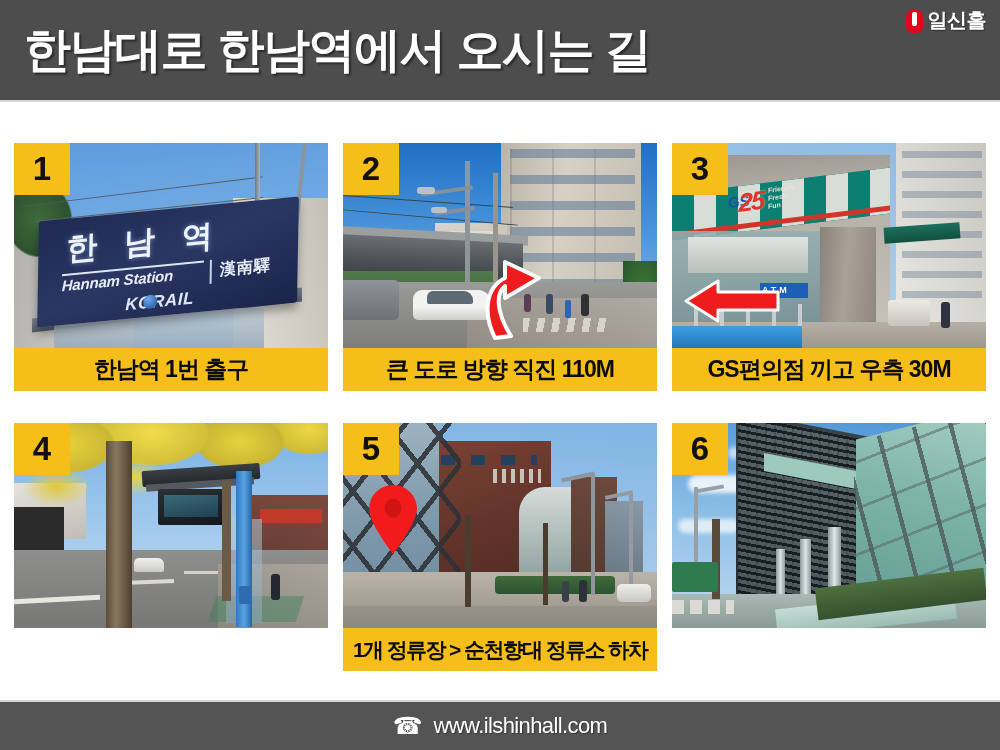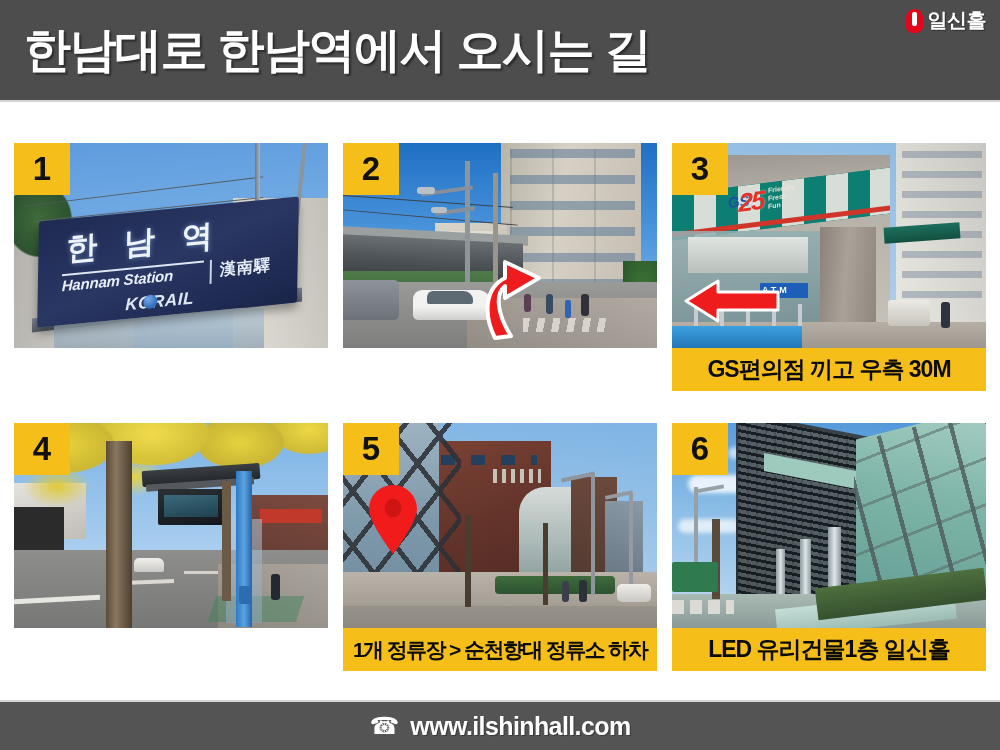--- a/index.html
+++ b/index.html
@@ -481,22 +481,22 @@
   .footer-text {
     font-size: 25px;
     font-weight: bold;
     color: #ffffff;
     letter-spacing: -1px;
     white-space: nowrap;
     text-shadow: 1px 1px 1px rgba(0,0,0,0.35);
   }
   .footer-phone-icon { font-size: 24px; color: #ffffff; line-height: 1; }
   .footer-url {
-    font-size: 25px;
-    font-weight: bold;
+    font-size: 22px;
+    font-weight: normal;
     color: #ffffff;
     letter-spacing: -0.6px;
     text-shadow: 1px 1px 1px rgba(0,0,0,0.35);
   }
 </style>
 </head>
 <body>
 
 <div class="header">
   <div class="header-title">한남대로 한남역에서 오시는 길</div>
@@ -526,20 +526,21 @@
         <div class="el p1-sign-ko">한 남 역</div>
         <div class="el p1-sign-line"></div>
         <div class="el p1-sign-vline"></div>
         <div class="el p1-sign-en">Hannam Station</div>
         <div class="el p1-sign-cn">漢南驛</div>
         <div class="el p1-korail">KORAIL</div>
         <div class="el p1-korail-dot"></div>
       </div>
       <div class="badge">1</div>
     </div>
+    <div class="caption">한남역 1번 출구</div>
   </div>
 
   <div class="panel">
     <div class="photo">
       <div class="sky p2-sky"></div>
       <div class="el p2-tower"></div>
       <div class="el p2-tower-win"></div>
       <div class="el p2-bldg-mid"></div>
       <div class="el p2-bldg-sign"></div>
       <div class="el p2-rail-deck"></div>
@@ -565,20 +566,21 @@
       <div class="el p2-bollard"></div>
       <div class="el p2-ppl1"></div>
       <div class="el p2-ppl2"></div>
       <div class="el p2-ppl3"></div>
       <svg class="el p2-arrow" viewBox="0 0 86 104">
         <path d="M30 100 C 18 76, 20 50, 40 40 L 40 24 L 74 40 L 40 60 L 40 48
                  C 30 56, 32 76, 46 98 Z" fill="#ee1c1c" stroke="#ffffff" stroke-width="4" stroke-linejoin="round"></path>
       </svg>
       <div class="badge">2</div>
     </div>
+    <div class="caption">큰 도로 방향 직진 110M</div>
   </div>
 
   <div class="panel">
     <div class="photo">
       <div class="sky p3-sky"></div>
       <div class="el p3-bldg-r"></div>
       <div class="el p3-bldg-r-win"></div>
       <div class="el p3-store"></div>
       <div class="el p3-band">
         <div class="p3-band-checks"></div>
@@ -685,21 +687,20 @@
       <div class="el p6-base"></div>
       <div class="el p6-glassbase"></div>
       <div class="el p6-hedge"></div>
       <div class="el p6-streetlamp"></div>
       <div class="el p6-lamparm"></div>
       <div class="el p6-tree"></div>
       <div class="el p6-signgreen"></div>
       <div class="el p6-cars"></div>
       <div class="badge">6</div>
     </div>
-    <div class="caption">LED 유리건물1층 일신홀</div>
   </div>
 
 </div>
 
 <div class="footer-rule"></div>
 <div class="footer">
   <span class="footer-phone-icon">☎</span>
   <span class="footer-url">www.ilshinhall.com</span>
 </div>
 

